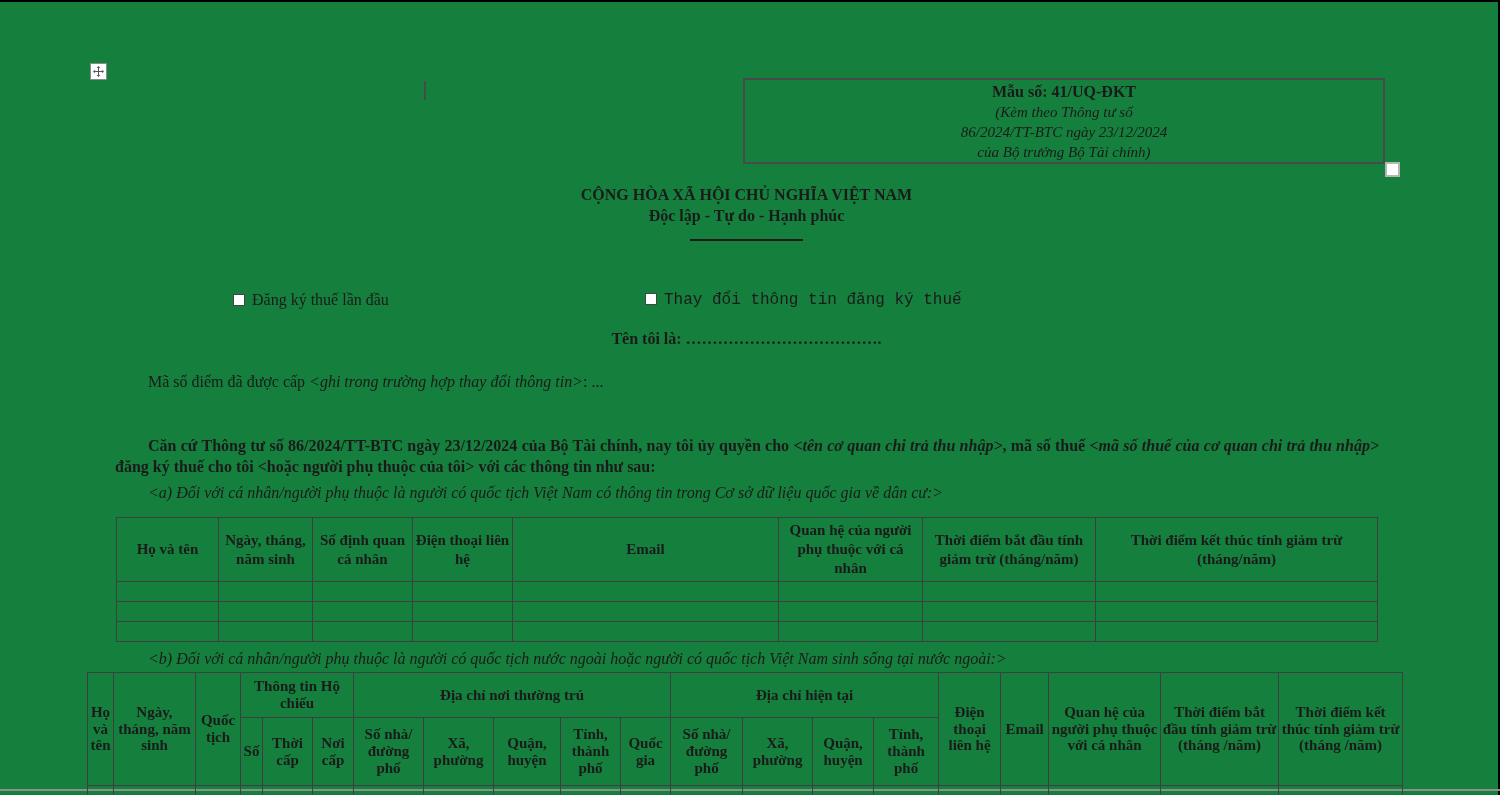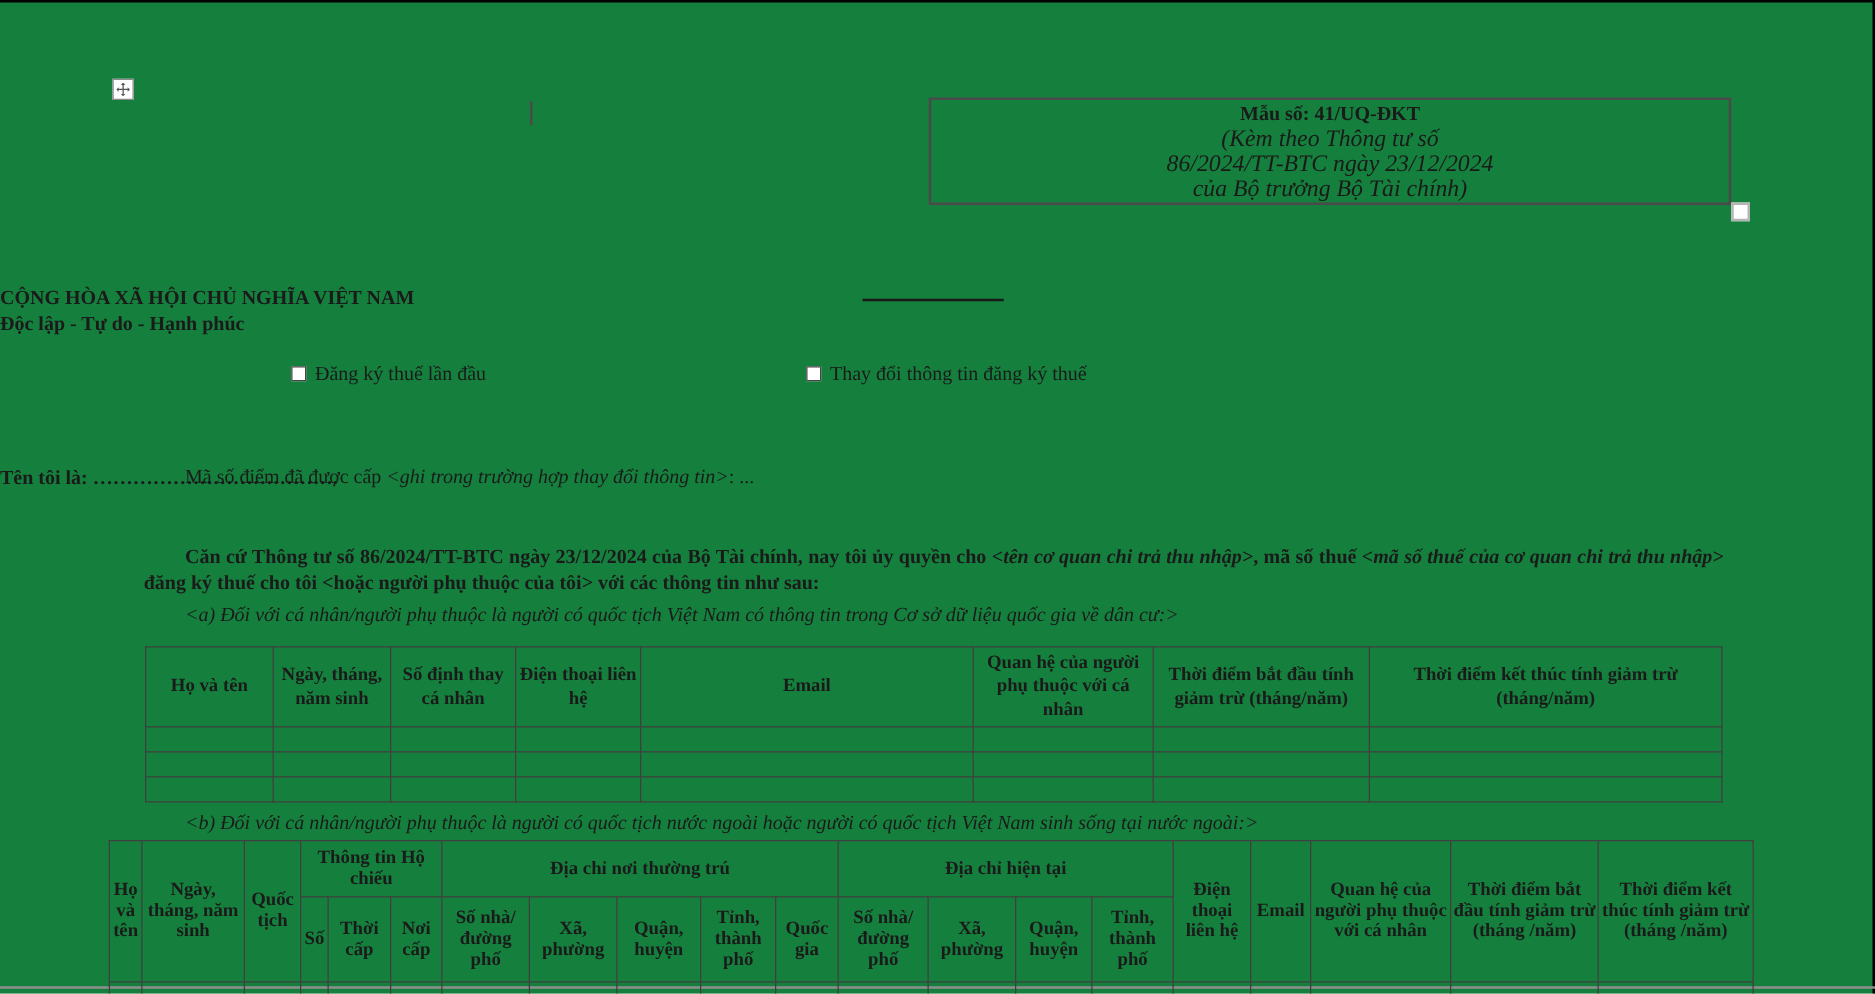--- a/index.html
+++ b/index.html
@@ -13,24 +13,24 @@
   .edge-right{right:0;top:0;width:2px;height:795px;background:#000;}
   .edge-bottom{left:0;top:789px;width:1500px;height:2px;background:#8f8f8f;}
   
   .caret{left:424px;top:81px;width:2px;height:19px;background:#4a4a4a;}
   
   .move-handle{left:90px;top:63px;width:15px;height:15px;border:1px solid #8a8a8a;background:#fdfdfd;
                display:flex;align-items:center;justify-content:center;}
   
   .form-box{left:743px;top:78px;width:638px;height:80px;border:2px solid #4a4a4a;
             text-align:center;padding-top:2px;line-height:20px;}
-  .form-box .i{font-size:19px;}
+  .form-box .i{font-size:15px;}
   .resize-square{left:1385px;top:162px;width:11px;height:11px;border:2px solid #b5b5b5;background:#fff;}
   
-  .cblock{left:0;width:1493px;margin-top:44px;}
+  .cblock{left:0;width:1493px;text-align:center;}
   .rule{left:690px;top:239px;width:113px;height:1.5px;background:#1a1a1a;}
   
   .cbx{display:inline-block;width:10px;height:10px;border:1px solid #444;background:#fff;
        margin-right:7px;position:relative;top:0.5px;}
   
   .para{left:115px;width:1264px;line-height:20.5px;}
   .indent{text-indent:33px;}
   .just{text-align:justify;}
   
   table{border-collapse:collapse;table-layout:fixed;}
@@ -73,21 +73,21 @@
   <div class="abs resize-square"></div>
 
   <div class="abs cblock b" style="top:186px;">CỘNG HÒA XÃ HỘI CHỦ NGHĨA VIỆT NAM</div>
   <div class="abs cblock b" style="top:207px;">Độc lập - Tự do - Hạnh phúc</div>
   <div class="abs rule"></div>
 
 
   <div class="abs" style="left:233px;top:291px;">
     <span class="cbx"></span><span>Đăng ký thuế lần đầu</span>
   </div>
-  <div class="abs" style="left:645px;top:291px;">
+  <div class="abs" style="left:645px;top:291px;font-family:Liberation Mono, monospace;">
     <span class="cbx"></span><span>Thay đổi thông tin đăng ký thuế</span>
   </div>
 
   <div class="abs cblock b" style="top:330px;">Tên tôi là: ……………………………….</div>
 
   <div class="abs para indent" style="top:372px;">
     <span>Mã số điểm đã được cấp </span><span class="i">&lt;ghi trong trường hợp thay đổi thông tin&gt;</span><span>: ...</span>
   </div>
 
 
@@ -105,21 +105,21 @@
         <col style="width:100px">
       <col style="width:266px">
         <col style="width:144px">
         <col style="width:173px">
         <col style="width:282px">
     </colgroup>
     <tbody>
         <tr>
       <th>Họ và tên</th>
       <th>Ngày, tháng, năm sinh</th>
-      <th>Số định thay cá nhân</th>
+      <th>Số định quan cá nhân</th>
       <th>Điện thoại liên hệ</th>
       <th>Email</th>
       <th>Quan hệ của người phụ thuộc với cá nhân</th>
       <th>Thời điểm bắt đầu tính giảm trừ (tháng/năm)</th>
       <th>Thời điểm kết thúc tính giảm trừ (tháng/năm)</th>
     </tr>
     <tr>
       <td></td>
           <td></td>
           <td></td>

